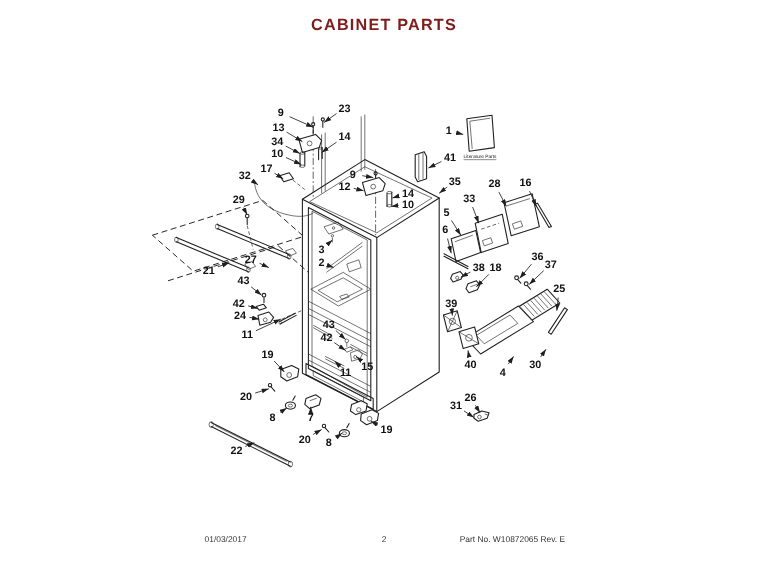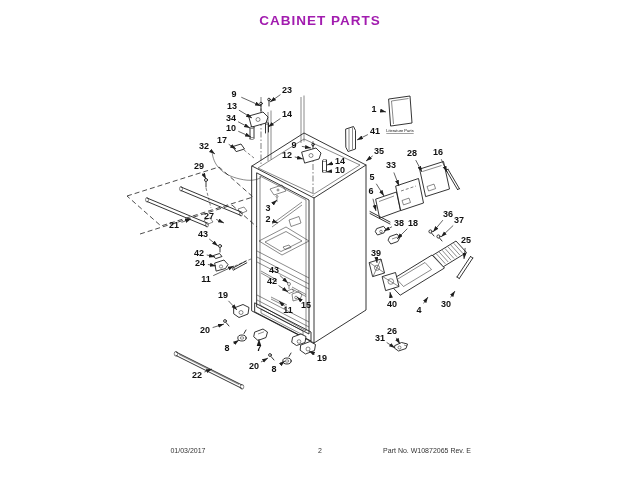--- a/index.html
+++ b/index.html
@@ -1,19 +1,19 @@
 <!DOCTYPE html>
 <html><head>
 <meta charset="utf-8">
 <style>
   html,body{margin:0;padding:0;background:#ffffff;}
   .page{position:relative;width:640px;height:480px;background:#ffffff;overflow:hidden;
         font-family:"Liberation Sans", sans-serif;color:#1a1a1a;}
   .title{position:absolute;top:13px;left:0;right:0;text-align:center;
-         font-size:13.5px;font-weight:bold;letter-spacing:1px;color:#a21caf;}
+         font-size:13.5px;font-weight:bold;letter-spacing:1px;color:#7f1d1d;}
   .footer{position:absolute;top:447px;left:0;right:0;height:12px;font-size:7px;color:#333;}
   .footer .date{position:absolute;left:138px;width:100px;text-align:center;}
   .footer .pageno{position:absolute;left:270px;width:100px;text-align:center;}
   .footer .partno{position:absolute;left:327px;width:200px;text-align:center;}
   svg{position:absolute;top:0;left:0;}
   .ln{stroke:#1f1f1f;stroke-width:0.9;fill:none;stroke-linejoin:round;stroke-linecap:round;}
   .thin{stroke:#2a2a2a;stroke-width:0.55;fill:none;}
   .dash{stroke:#1f1f1f;stroke-width:0.8;fill:none;stroke-dasharray:5,3;}
   .dash2{stroke:#2a2a2a;stroke-width:0.6;fill:none;stroke-dasharray:3,2;}
   .dashdot{stroke:#2a2a2a;stroke-width:0.6;fill:none;stroke-dasharray:6,2,1.5,2;}

